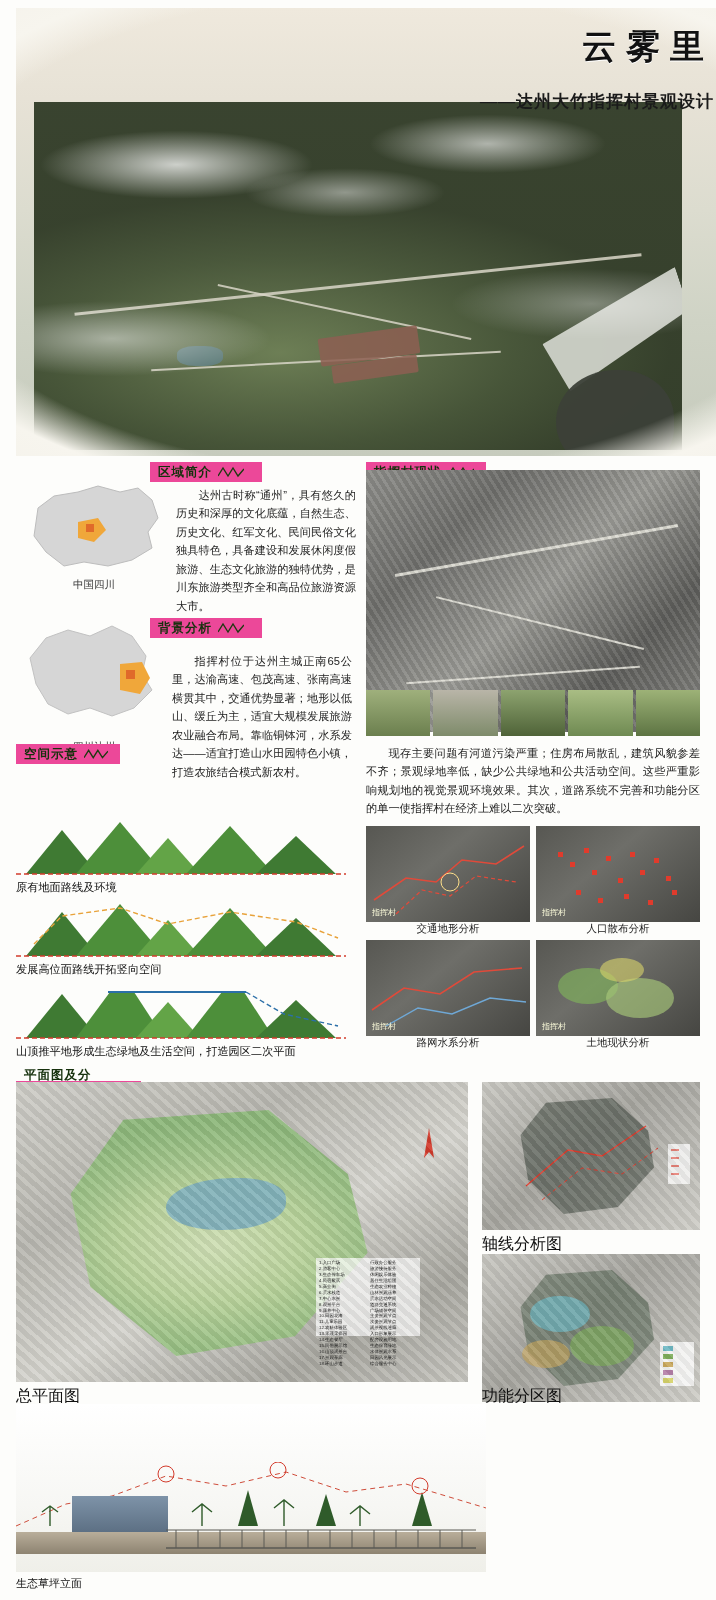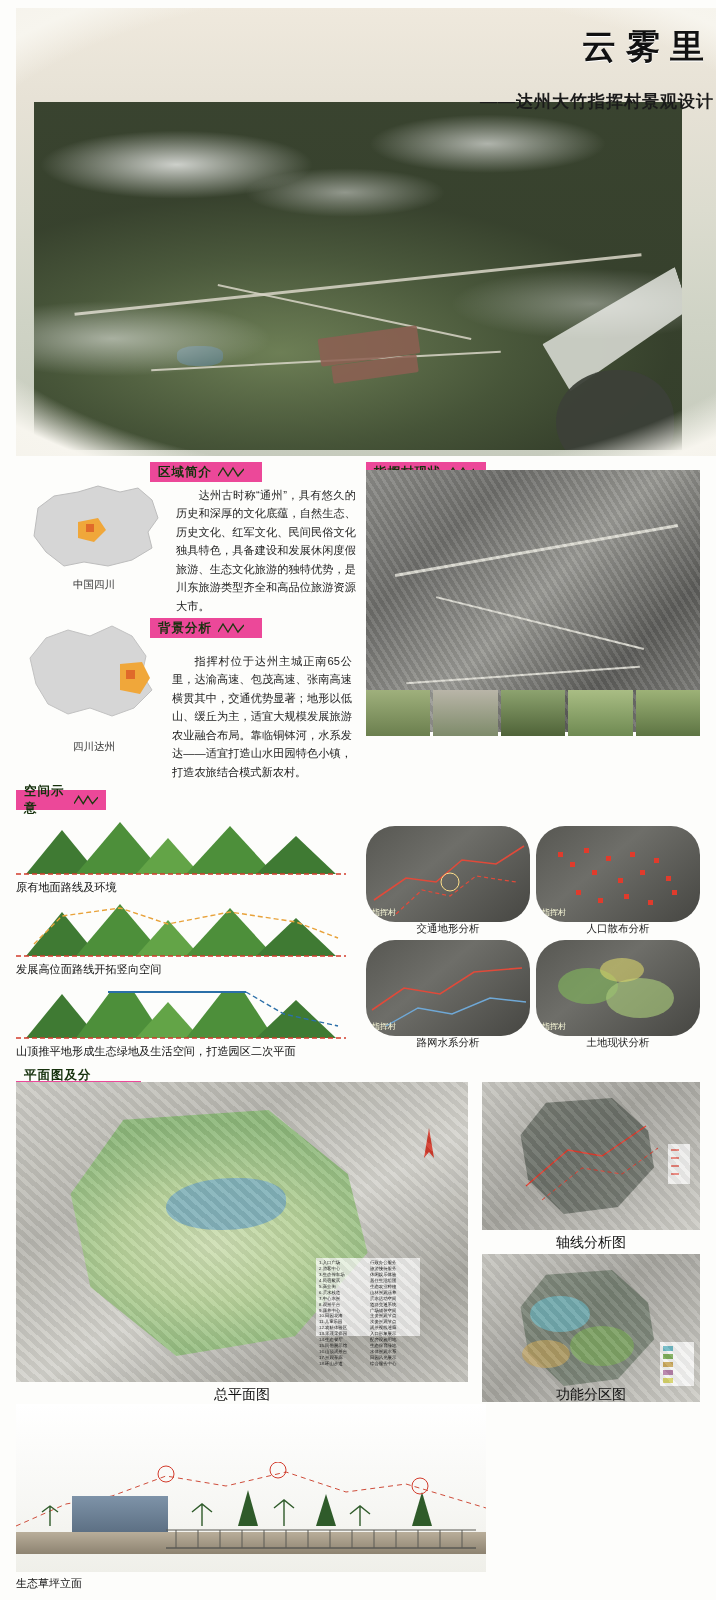--- a/index.html
+++ b/index.html
@@ -58,36 +58,36 @@
   .satroad{position:absolute;background:#e6e4dc;opacity:.9;}
 
   .photo-row{position:absolute;left:366px;top:690px;width:334px;height:46px;display:flex;gap:3px;}
   .photo{flex:1;height:46px;}
   .p1{background:linear-gradient(180deg,#9fb07c,#6b7f4e);}
   .p2{background:linear-gradient(180deg,#b9b5a8,#7e8b6a);}
   .p3{background:linear-gradient(180deg,#8da36f,#4f6338);}
   .p4{background:linear-gradient(180deg,#a9bd84,#6f8a52);}
   .p5{background:linear-gradient(180deg,#9db277,#5d7443);}
 
-  .quad{position:absolute;width:164px;height:96px;overflow:hidden;background:#5d5d59;border-radius:29px;}
+  .quad{position:absolute;width:164px;height:96px;overflow:hidden;background:#5d5d59;}
   .quad.dark{background:linear-gradient(140deg,#575752,#6e6e69 40%,#464642 100%);}
   .quad .qlab{position:absolute;left:6px;bottom:4px;color:#ffd; font-size:8px;}
   .quad-cap{position:absolute;font-size:10.5px;color:#222;text-align:center;width:164px;}
 
   
   .plan{position:absolute;left:16px;top:1082px;width:452px;height:300px;overflow:hidden;
      background:linear-gradient(150deg,#cfcec8 0%,#b9b8b1 30%,#d6d5cf 55%,#a9a8a1 80%,#c7c6c0 100%);}
   .plan:after{content:"";position:absolute;inset:0;background:repeating-linear-gradient(42deg,rgba(255,255,255,.08) 0 4px, rgba(0,0,0,.06) 4px 9px);}
   .plan-core{position:absolute;left:48px;top:28px;width:330px;height:246px;
      background:radial-gradient(60% 50% at 45% 55%, #cfe0b4 0%, #b9d49a 45%, #9ec487 75%, #8bb878 100%);
      clip-path:polygon(18% 4%,62% 0%,86% 26%,92% 58%,70% 92%,34% 100%,8% 72%,2% 34%);opacity:.95;}
   .lake{position:absolute;left:150px;top:96px;width:120px;height:52px;background:#7fb0bd;border-radius:60% 40% 55% 45%;opacity:.92;}
   .plan-legend{position:absolute;left:300px;top:176px;width:104px;height:78px;background:rgba(255,255,255,.72);font-size:4.4px;line-height:1.35;color:#111;padding:2px 3px;box-sizing:border-box;}
   .compass{position:absolute;right:28px;top:46px;width:22px;height:42px;}
-  .plan-cap{position:absolute;font-size:14px;color:#111;text-align:center;}
+  .plan-cap{position:absolute;font-size:16px;color:#111;text-align:left;}
 
   .sub-img{position:absolute;left:482px;width:218px;height:148px;overflow:hidden;
      background:linear-gradient(140deg,#c9c8c2,#a5a49e 45%,#d0cfc9 100%);}
   .sub-img:after{content:"";position:absolute;inset:0;background:repeating-linear-gradient(48deg,rgba(255,255,255,.08) 0 4px,rgba(0,0,0,.05) 4px 9px);}
   .sub-core{position:absolute;left:34px;top:16px;width:150px;height:116px;background:rgba(60,70,60,.55);
      clip-path:polygon(20% 4%,64% 0%,88% 28%,92% 60%,68% 94%,32% 100%,8% 70%,3% 32%);}
 
   
   .elev{position:absolute;left:16px;top:1404px;width:470px;height:168px;overflow:hidden;}
   .elev-sky{position:absolute;inset:0;background:linear-gradient(180deg,#ffffff 0%,#f7f7f4 60%,#efefe9 100%);}
@@ -156,21 +156,21 @@
 
   <svg class="sichuan-map" viewBox="0 0 148 122">
     <path d="M10,46 L26,26 L48,18 L70,24 L92,14 L112,24 L126,44 L122,62 L132,78 L114,96 L92,104 L70,96 L48,102 L28,92 L16,72 Z" fill="#d6d6d6" stroke="#c2c2c2" stroke-width="1"></path>
     <path d="M100,52 L122,50 L130,66 L120,82 L100,78 Z" fill="#f0a73a"></path>
     <rect x="106" y="58" width="9" height="9" fill="#e06a2a"></rect>
   </svg>
   <div class="map-cap" style="left:20px;top:740px;">四川达州</div>
 
   <div class="para" style="left:172px;top:640px;width:180px;margin-top:12px;">指挥村位于达州主城正南65公里，达渝高速、包茂高速、张南高速横贯其中，交通优势显著；地形以低山、缓丘为主，适宜大规模发展旅游农业融合布局。靠临铜钵河，水系发达——适宜打造山水田园特色小镇，打造农旅结合模式新农村。</div>
 
-  <div class="sec-title" style="left:16px;top:790px;width:90px;">
+  <div class="sec-title" style="left:16px;top:744px;width:104px;">
     <span>空间示意</span>
     <span class="zig">
       <svg width="24" height="12" viewBox="0 0 26 12">
           <polyline points="0,10 5,2 10,10 15,2 20,10 26,3" fill="none" stroke="#1d3a10" stroke-width="1.4"></polyline>
         </svg>
     </span>
   </div>
 
   <svg class="diag" style="top:816px;" viewBox="0 0 330 62">
     <polygon points="10,58 46,14 82,58" fill="#3f7a33"></polygon>
@@ -221,20 +221,21 @@
   </div>
 
   <div class="photo-row">
     <div class="photo p1"></div>
     <div class="photo p2"></div>
     <div class="photo p3"></div>
     <div class="photo p4"></div>
     <div class="photo p5"></div>
   </div>
 
+  <div class="para" style="left:366px;top:744px;width:334px;">现存主要问题有河道污染严重；住房布局散乱，建筑风貌参差不齐；景观绿地率低，缺少公共绿地和公共活动空间。这些严重影响规划地的视觉景观环境效果。其次，道路系统不完善和功能分区的单一使指挥村在经济上难以二次突破。</div>
 
   <div class="quad dark" style="left:366px;top:826px;">
     <svg width="164" height="96" viewBox="0 0 164 96">
       <polyline points="8,74 40,52 70,56 96,34 130,38 158,20" fill="none" stroke="#e04a3a" stroke-width="1.6"></polyline>
       <polyline points="30,88 56,64 84,70 110,50 150,56" fill="none" stroke="#e04a3a" stroke-width="1.2" stroke-dasharray="4,3"></polyline>
       <circle cx="84" cy="56" r="9" fill="none" stroke="#ffe08a" stroke-width="1"></circle>
     </svg>
     <div class="qlab">指挥村</div>
   </div>
   <div class="quad dark" style="left:536px;top:826px;">

